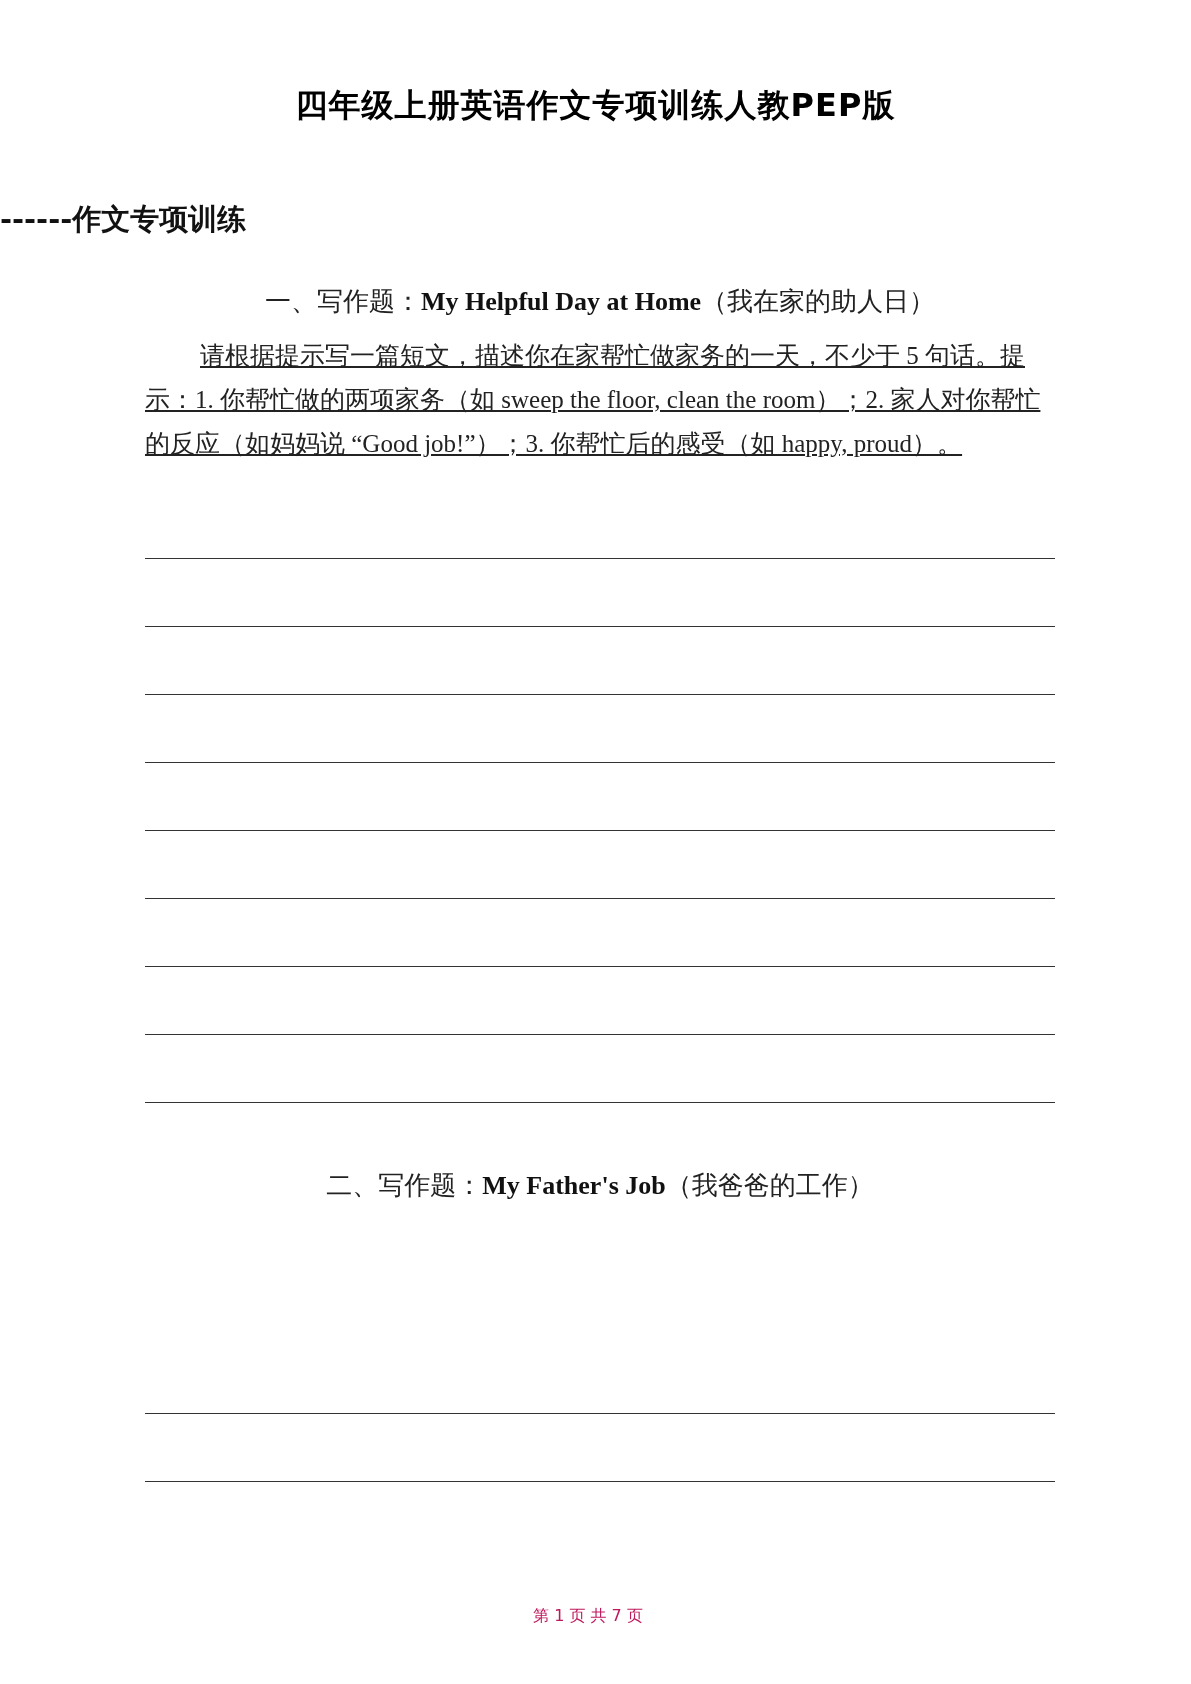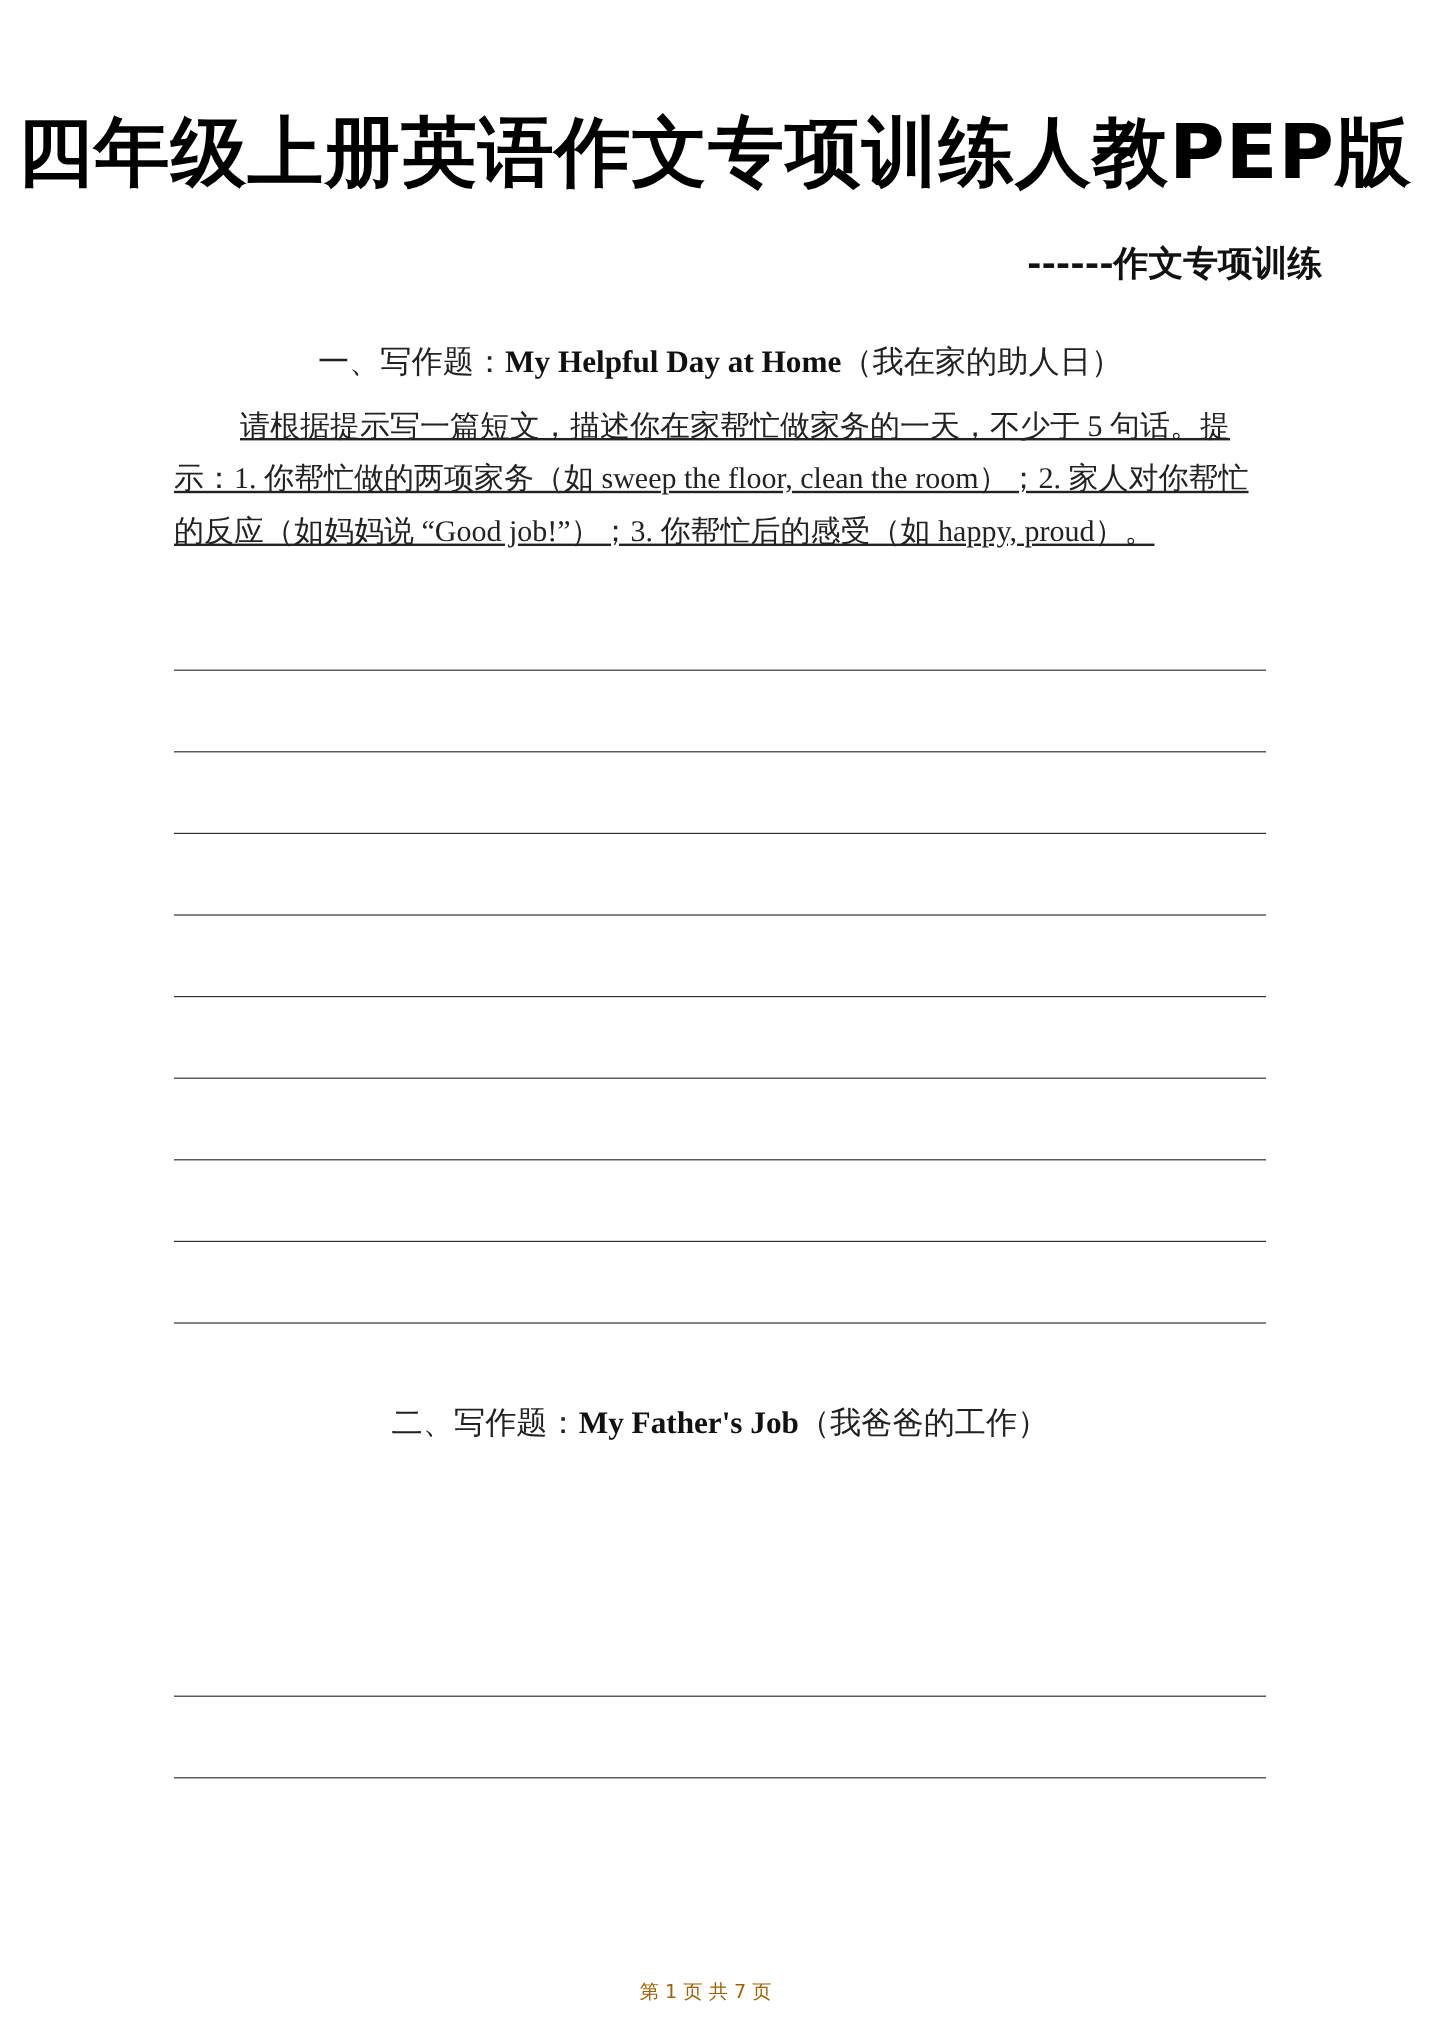--- a/index.html
+++ b/index.html
@@ -1,34 +1,34 @@
 <!DOCTYPE html>
 <html><head>
 <meta charset="utf-8">
 <style>
   html, body { margin: 0; padding: 0; background: #ffffff; }
   body { width: 1191px; height: 1684px; position: relative; overflow: hidden; color: #111; }
   .title {
     position: absolute; left: 0; width: 1191px; top: 84px;
     text-align: center; font-family: "DejaVu Sans", sans-serif;
-    font-size: 63px; font-weight: bold; letter-spacing: 1px; color: #000;
+    font-size: 32px; font-weight: bold; letter-spacing: 1px; color: #000;
   }
   .subtitle {
     position: absolute; left: 0; width: 1102px; top: 200px;
-    text-align: right; font-family: "DejaVu Serif", serif;
+    text-align: left; font-family: "DejaVu Serif", serif;
     font-size: 29px; font-weight: bold; color: #111;
   }
   .section { position: absolute; left: 145px; width: 910px; font-family: "Liberation Serif", "DejaVu Serif", serif; }
   .heading { font-size: 26px; line-height: 36px; color: #222; white-space: nowrap; text-align: center; }
   .heading .en { font-weight: bold; color: #111; }
   .para { font-size: 25px; line-height: 44px; color: #222; margin-top: 14px; text-indent: 55px; text-decoration: underline; }
   .line { position: absolute; left: 145px; width: 910px; height: 0; border-top: 1.5px solid #333; }
   .footer {
     position: absolute; left: 0; width: 1176px; top: 1606px; text-align: center;
-    font-family: "DejaVu Sans", sans-serif; font-size: 16px; color: #a16207; margin-top: 44px;
+    font-family: "DejaVu Sans", sans-serif; font-size: 16px; color: #be185d;
   }
 </style>
 </head>
 <body>
 
 <div class="title">四年级上册英语作文专项训练人教PEP版</div>
 <div class="subtitle">------作文专项训练</div>
 
 <div class="section" style="top:284px;">
   <div class="heading">

